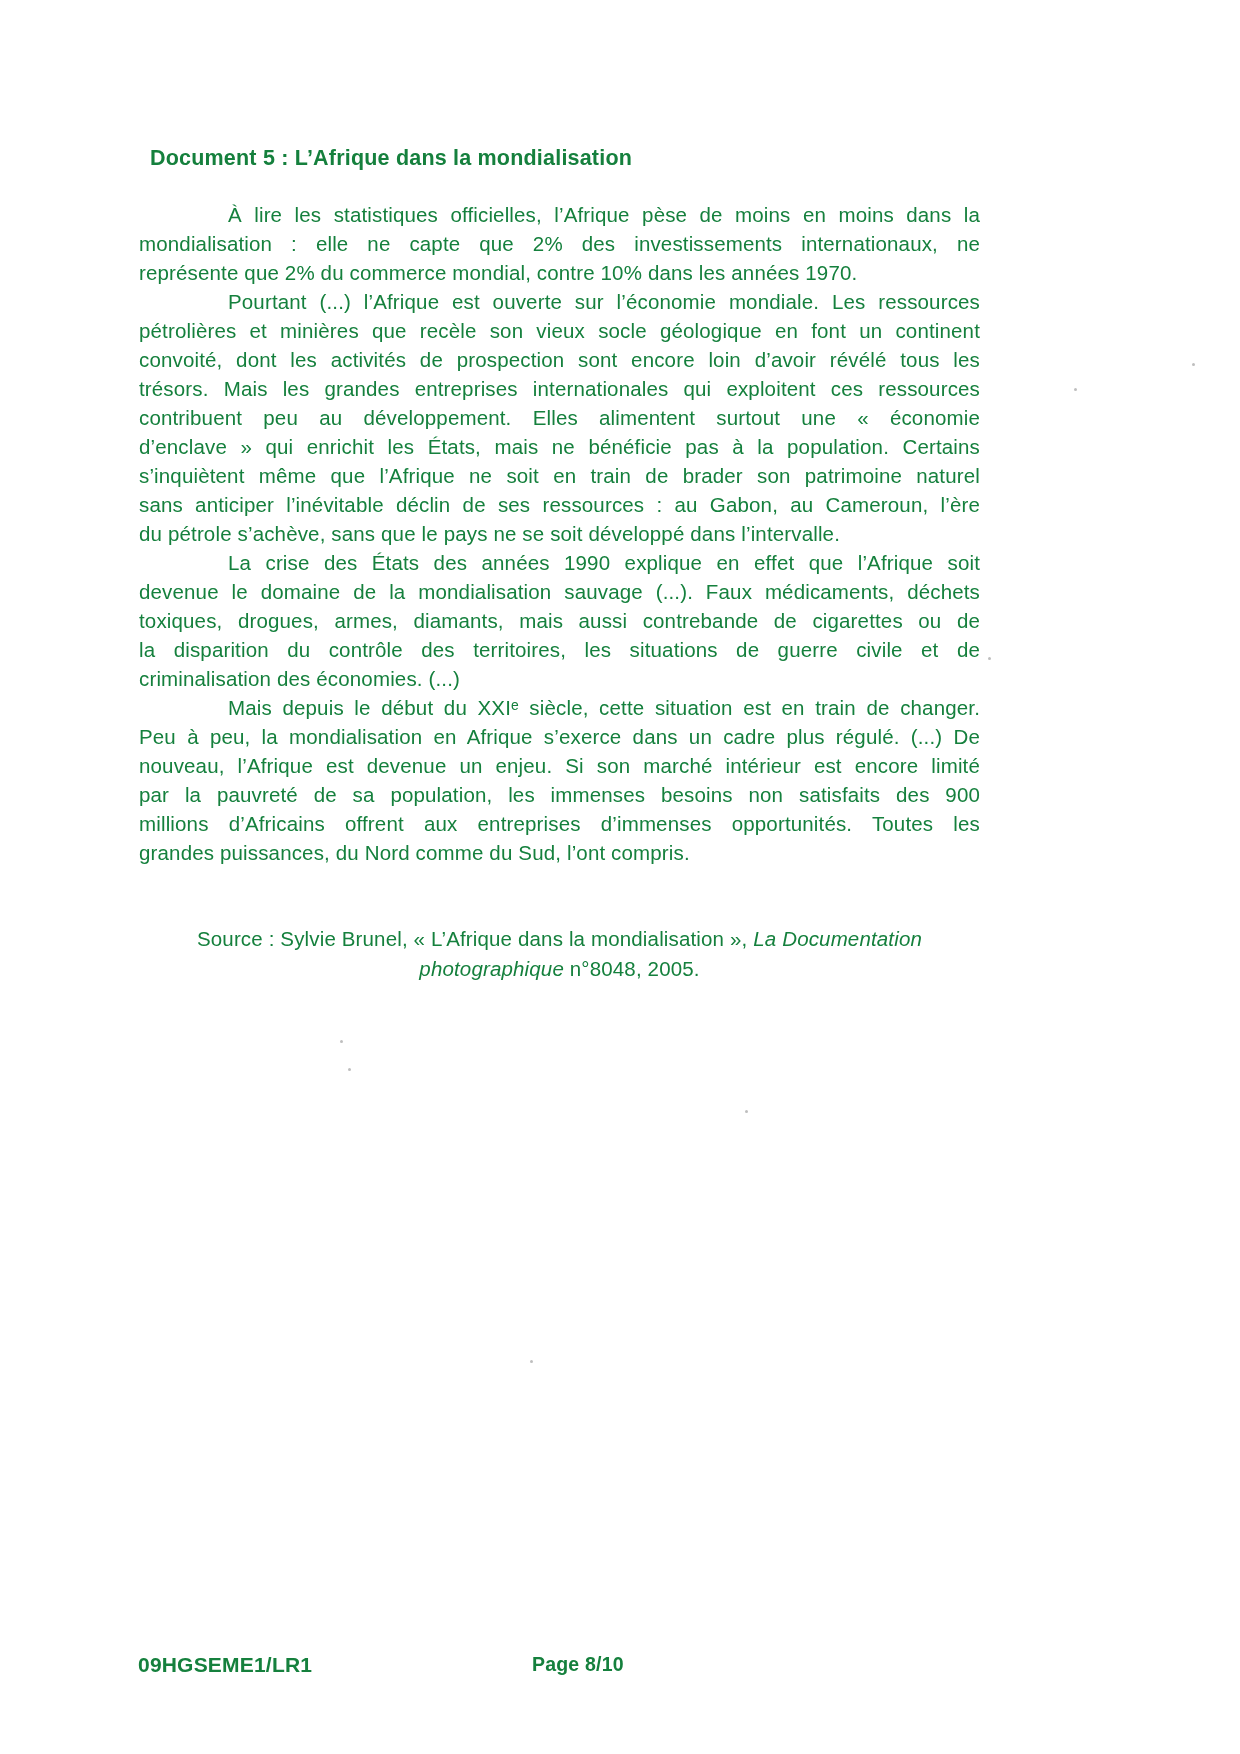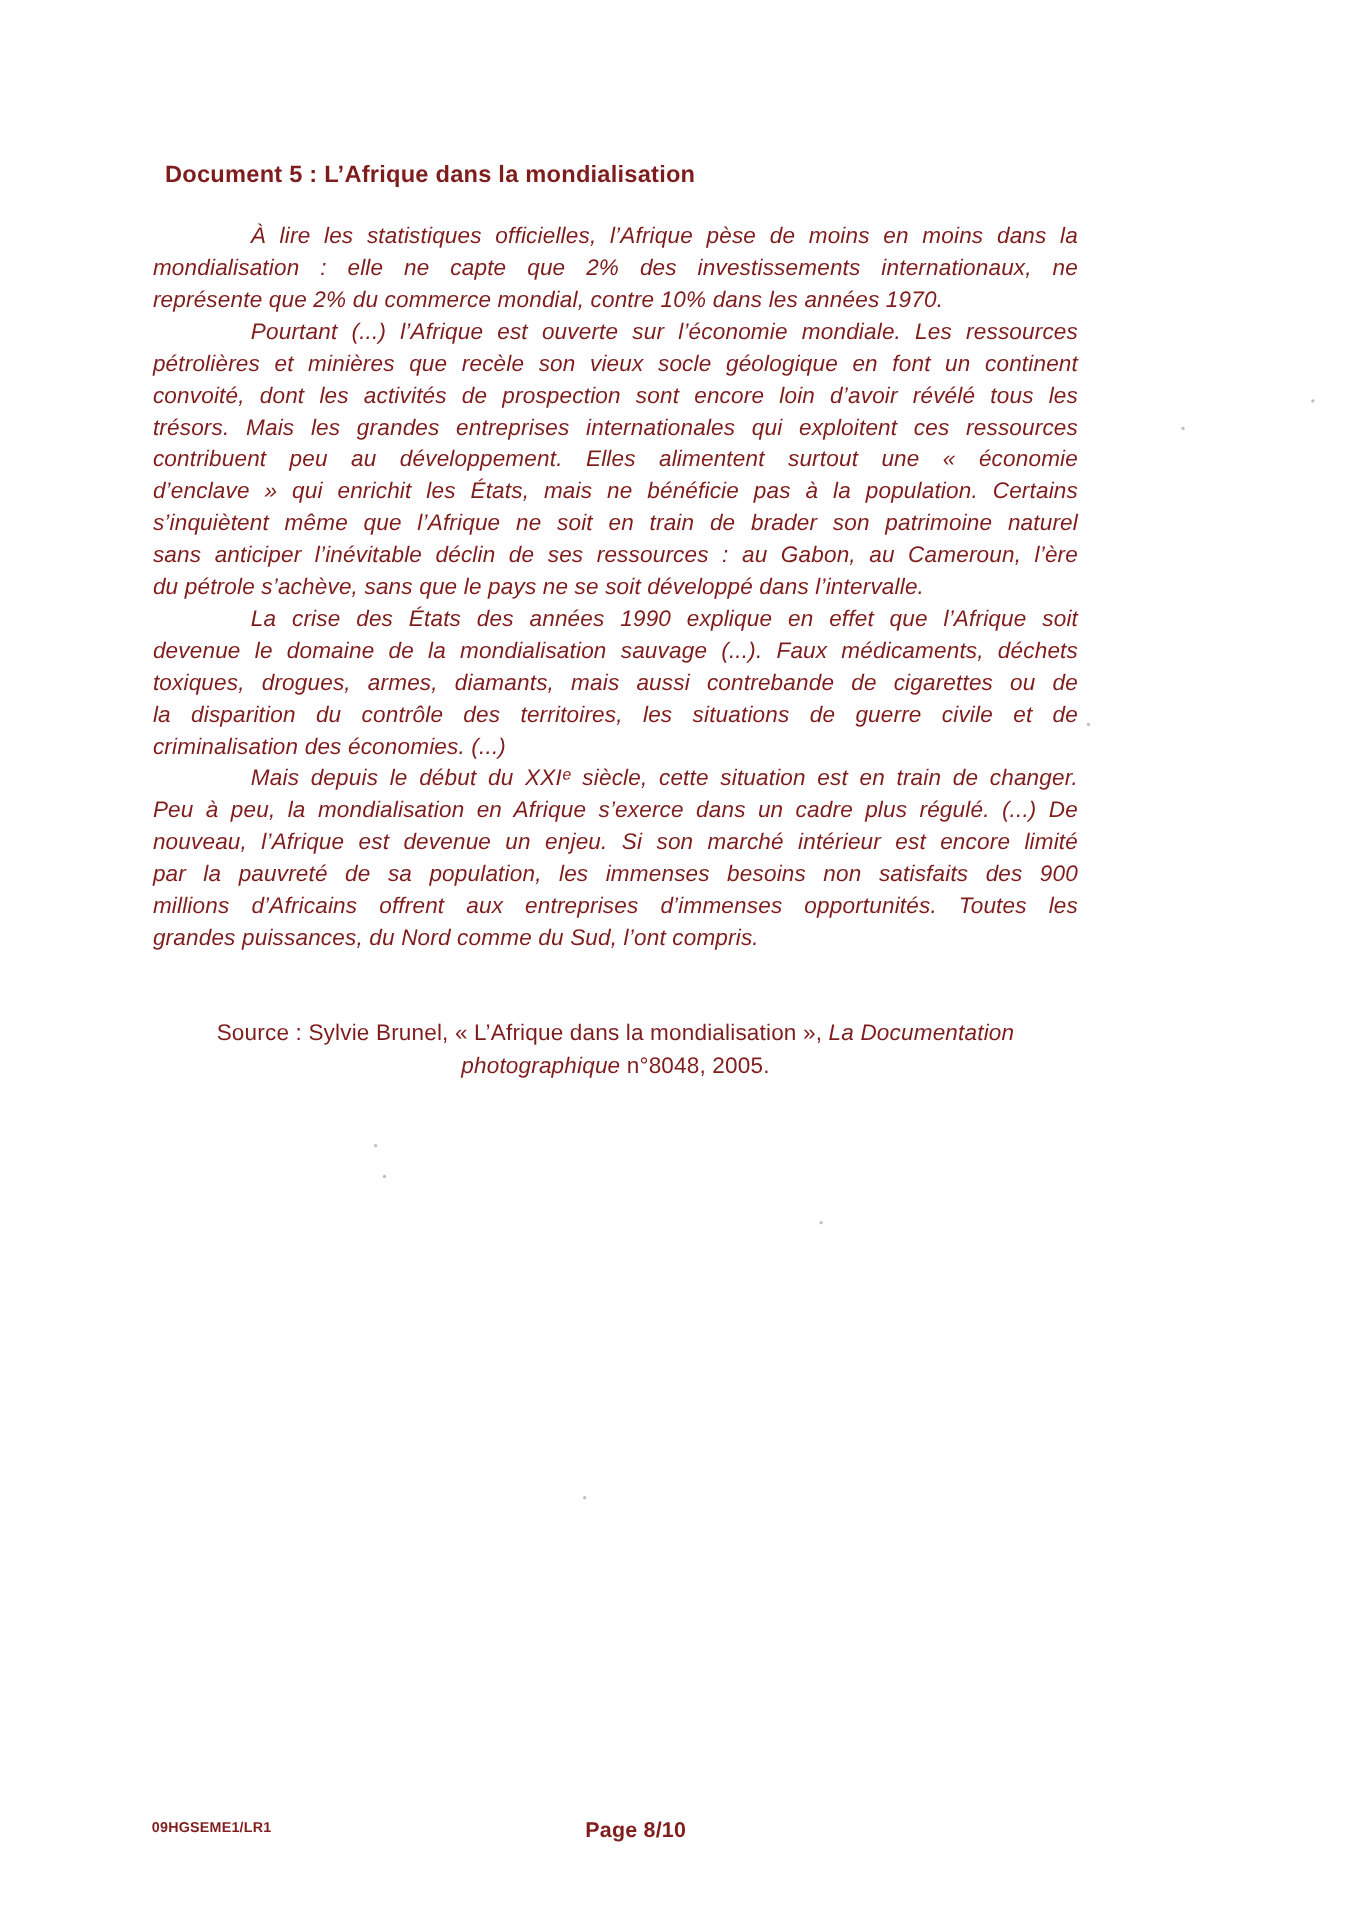--- a/index.html
+++ b/index.html
@@ -7,42 +7,42 @@
     padding: 0;
     background: #ffffff;
   }
   .page {
     position: relative;
     width: 1240px;
     height: 1754px;
     background: #ffffff;
     overflow: hidden;
     font-family: "Liberation Sans", "DejaVu Sans", sans-serif;
-    color: #7f1d1d;
+    color: #15803d;
   }
   .title {
     position: absolute;
     left: 150px;
     top: 146px;
     margin: 0;
     font-size: 21.5px;
     font-weight: bold;
     letter-spacing: 0.2px;
     white-space: nowrap;
   }
   .doc-body {
     position: absolute;
     left: 139px;
     top: 200px;
     width: 841px;
     font-size: 20.5px;
     line-height: 29px;
     letter-spacing: 0.15px;
   }
-  .para { margin: 0; font-style: italic; }
+  .para { margin: 0; }
   .line {
     text-align: justify;
     text-align-last: justify;
     white-space: normal;
   }
   .line.first { text-indent: 89px; }
   .line.last  { text-align-last: left; }
   .source {
     position: absolute;
     left: 139px;
@@ -51,21 +51,21 @@
     font-size: 20.5px;
     line-height: 30px;
     letter-spacing: 0.15px;
     text-align: center;
   }
   .italic { font-style: italic; }
   .footer-code {
     position: absolute;
     left: 138px;
     top: 1653px;
-    font-size: 13px;
+    font-size: 21px;
     font-weight: bold;
     letter-spacing: 0.2px;
     text-align: right;
   }
   .footer-page {
     position: absolute;
     left: 532px;
     top: 1653px;
     font-size: 19.5px;
     font-weight: bold;

